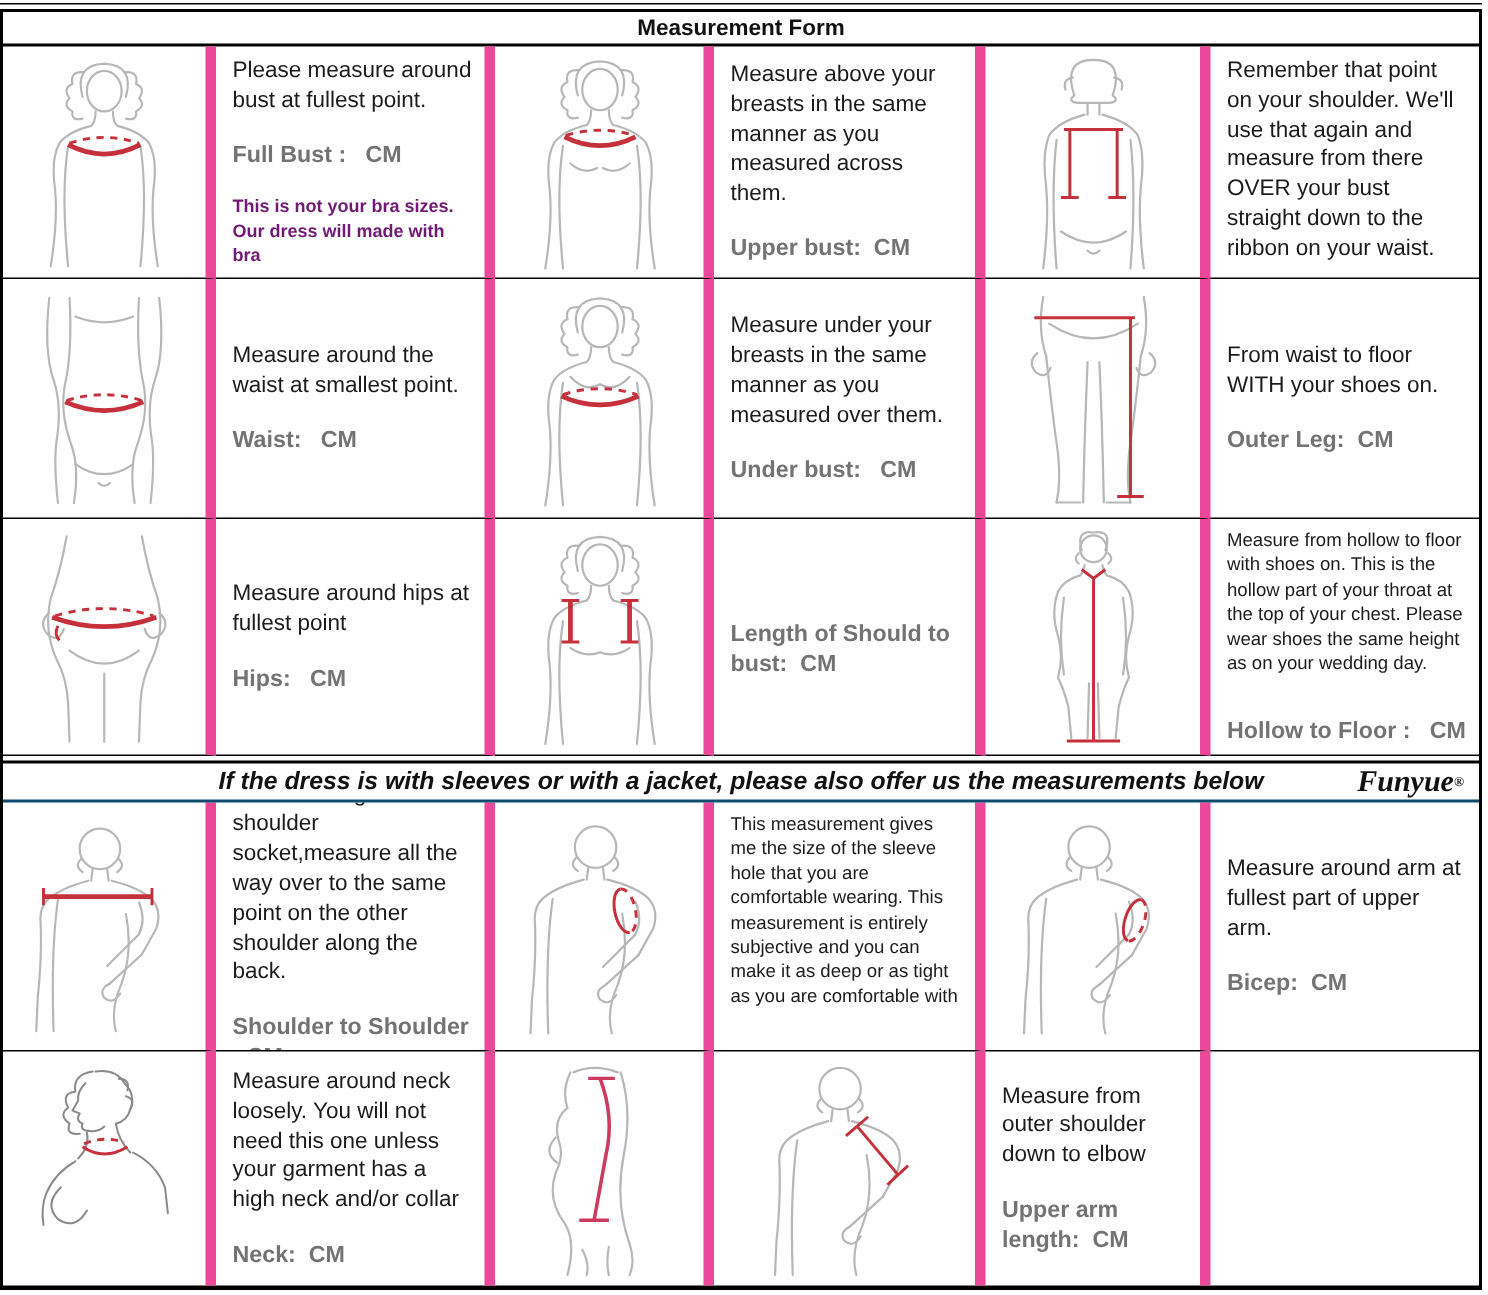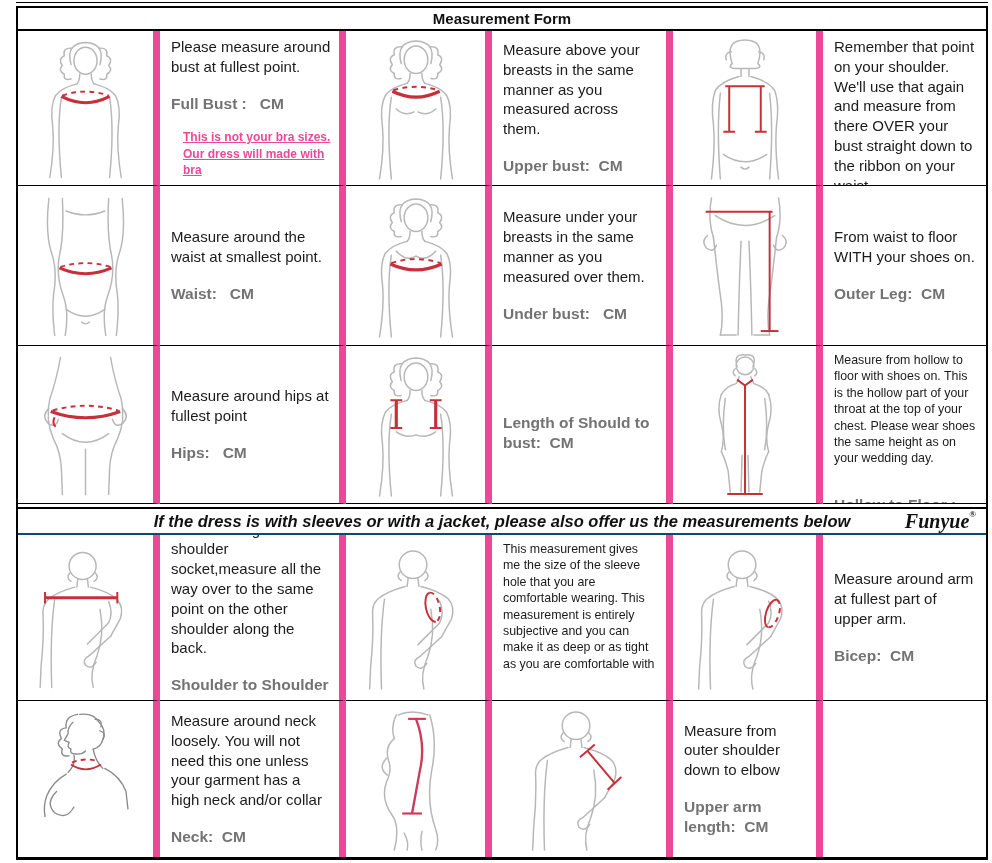--- a/index.html
+++ b/index.html
@@ -1,19 +1,19 @@
 <!DOCTYPE html>
 <html><head>
 <meta charset="utf-8">
 <style>
   html,body{margin:0;padding:0;background:#fff;}
   .page{
     position:relative;width:992px;height:863px;background:#fff;
     font-family:"Liberation Sans",sans-serif;color:#111;
-    box-sizing:border-box;padding:2px 4px 0 16px;overflow:hidden;
+    box-sizing:border-box;padding:2px 4px 0 0;overflow:hidden;
   }
   .topline{border-top:1px solid #000;margin:0 0 3px 0;}
   .tbl{border:2px solid #000;border-bottom:3px solid #000;}
   .title-row{
     height:21px;border-bottom:2px solid #000;text-align:center;
     font-weight:bold;font-size:15px;line-height:21px;
   }
   .grid{display:grid;grid-template-columns:142px 186px 146px 181px 150px 1fr;}
   .gA{grid-template-rows:155px 160px 158px;}
   .gB{grid-template-rows:166px 156px;}
@@ -21,28 +21,28 @@
   .c:nth-child(6n){border-right:none;}
   .gB .c:nth-child(n+7){border-bottom:none;}
   .img{display:flex;align-items:center;justify-content:center;}
   .txt{display:flex;flex-direction:column;justify-content:center;padding:6px 8px 6px 11px;}
   .txt.top{justify-content:flex-start;padding-top:6px;gap:15px;}
   .desc{margin:0;font-size:15px;line-height:1.32;color:#1b1b1b;}
   .desc.small{font-size:12.4px;line-height:1.32;}
   .label{margin:17px 0 0 0;font-weight:bold;font-size:15.5px;color:#737373;white-space:pre-wrap;line-height:1.3;}
   .label.tight{margin-top:2px;}
   .label.mid{margin-top:13px;}
-  .note{margin:15px 0 0 12px;font-weight:bold;font-size:12px;color:#ec4899;line-height:1.38;text-decoration:underline;}
+  .note{margin:15px 0 0 0;font-weight:bold;font-size:12px;color:#701a75;line-height:1.38;}
   .band{
     position:relative;margin-top:3px;border-top:2px solid #000;border-bottom:2px solid #0c4a6e;
     height:24px;display:flex;align-items:center;justify-content:center;
     font-weight:bold;font-size:16.5px;font-style:italic;
   }
   .brand{
-    position:absolute;right:10px;top:0;height:100%;display:flex;align-items:flex-start;
+    position:absolute;right:10px;top:0;height:100%;display:flex;align-items:center;
     font-family:"Liberation Serif",serif;font-weight:bold;font-size:20px;line-height:24px;
   }
   .brand .reg{font-size:9px;line-height:10px;margin-top:0px;}
   svg{display:block;}
   .sg{stroke:#b7b7b7;fill:none;stroke-width:1.5;stroke-linecap:round;stroke-linejoin:round;}
   .sd{stroke:#8a8a8a;fill:none;stroke-width:1.4;stroke-linecap:round;stroke-linejoin:round;}
   .sr{stroke:#c5303a;fill:none;stroke-width:2;stroke-linecap:butt;}
   .srd{stroke-dasharray:5 4.5;}
   .srt{stroke-width:3.2;}
   .srp{stroke:#cc3a5e;fill:none;stroke-linecap:butt;}

